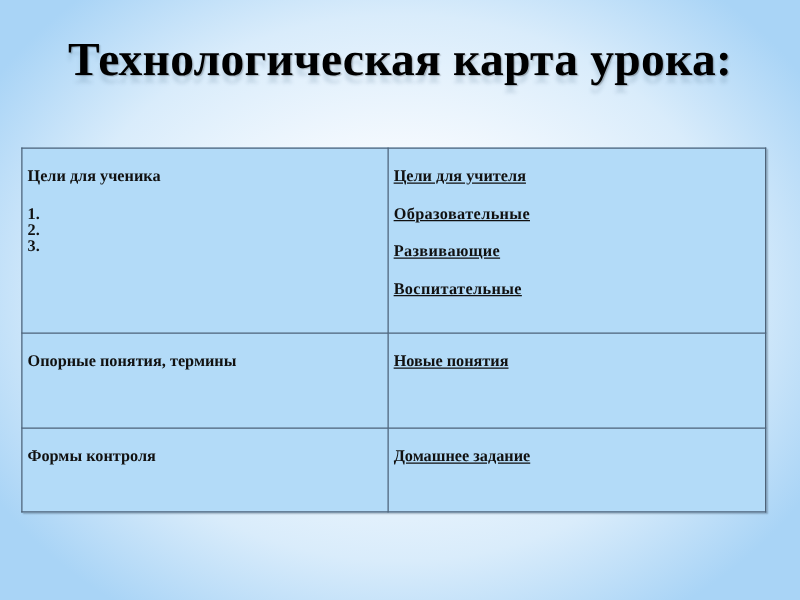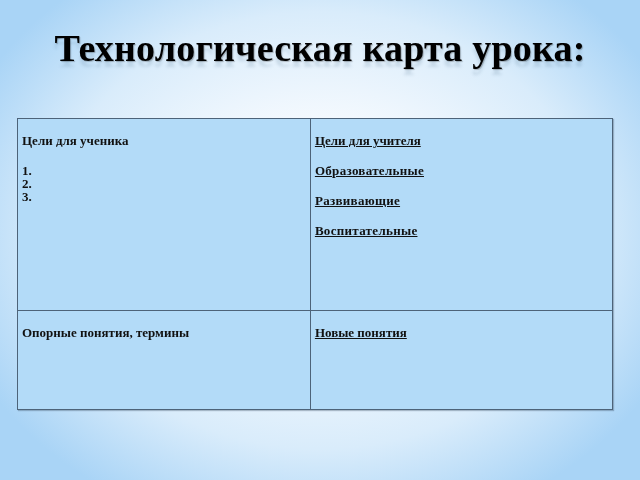--- a/index.html
+++ b/index.html
@@ -96,14 +96,22 @@
     </td>
   </tr>
   <tr class="row-concepts">
     <td class="col-left">
       <span class="cell-label">Опорные понятия, термины</span>
     </td>
     <td class="col-right">
       <span class="cell-label">Новые понятия</span>
     </td>
   </tr>
+  <tr class="row-control">
+    <td class="col-left">
+      <span class="cell-label">Формы контроля</span>
+    </td>
+    <td class="col-right">
+      <span class="cell-label">Домашнее задание</span>
+    </td>
+  </tr>
 </tbody>
   </table>
 
 </body></html>

